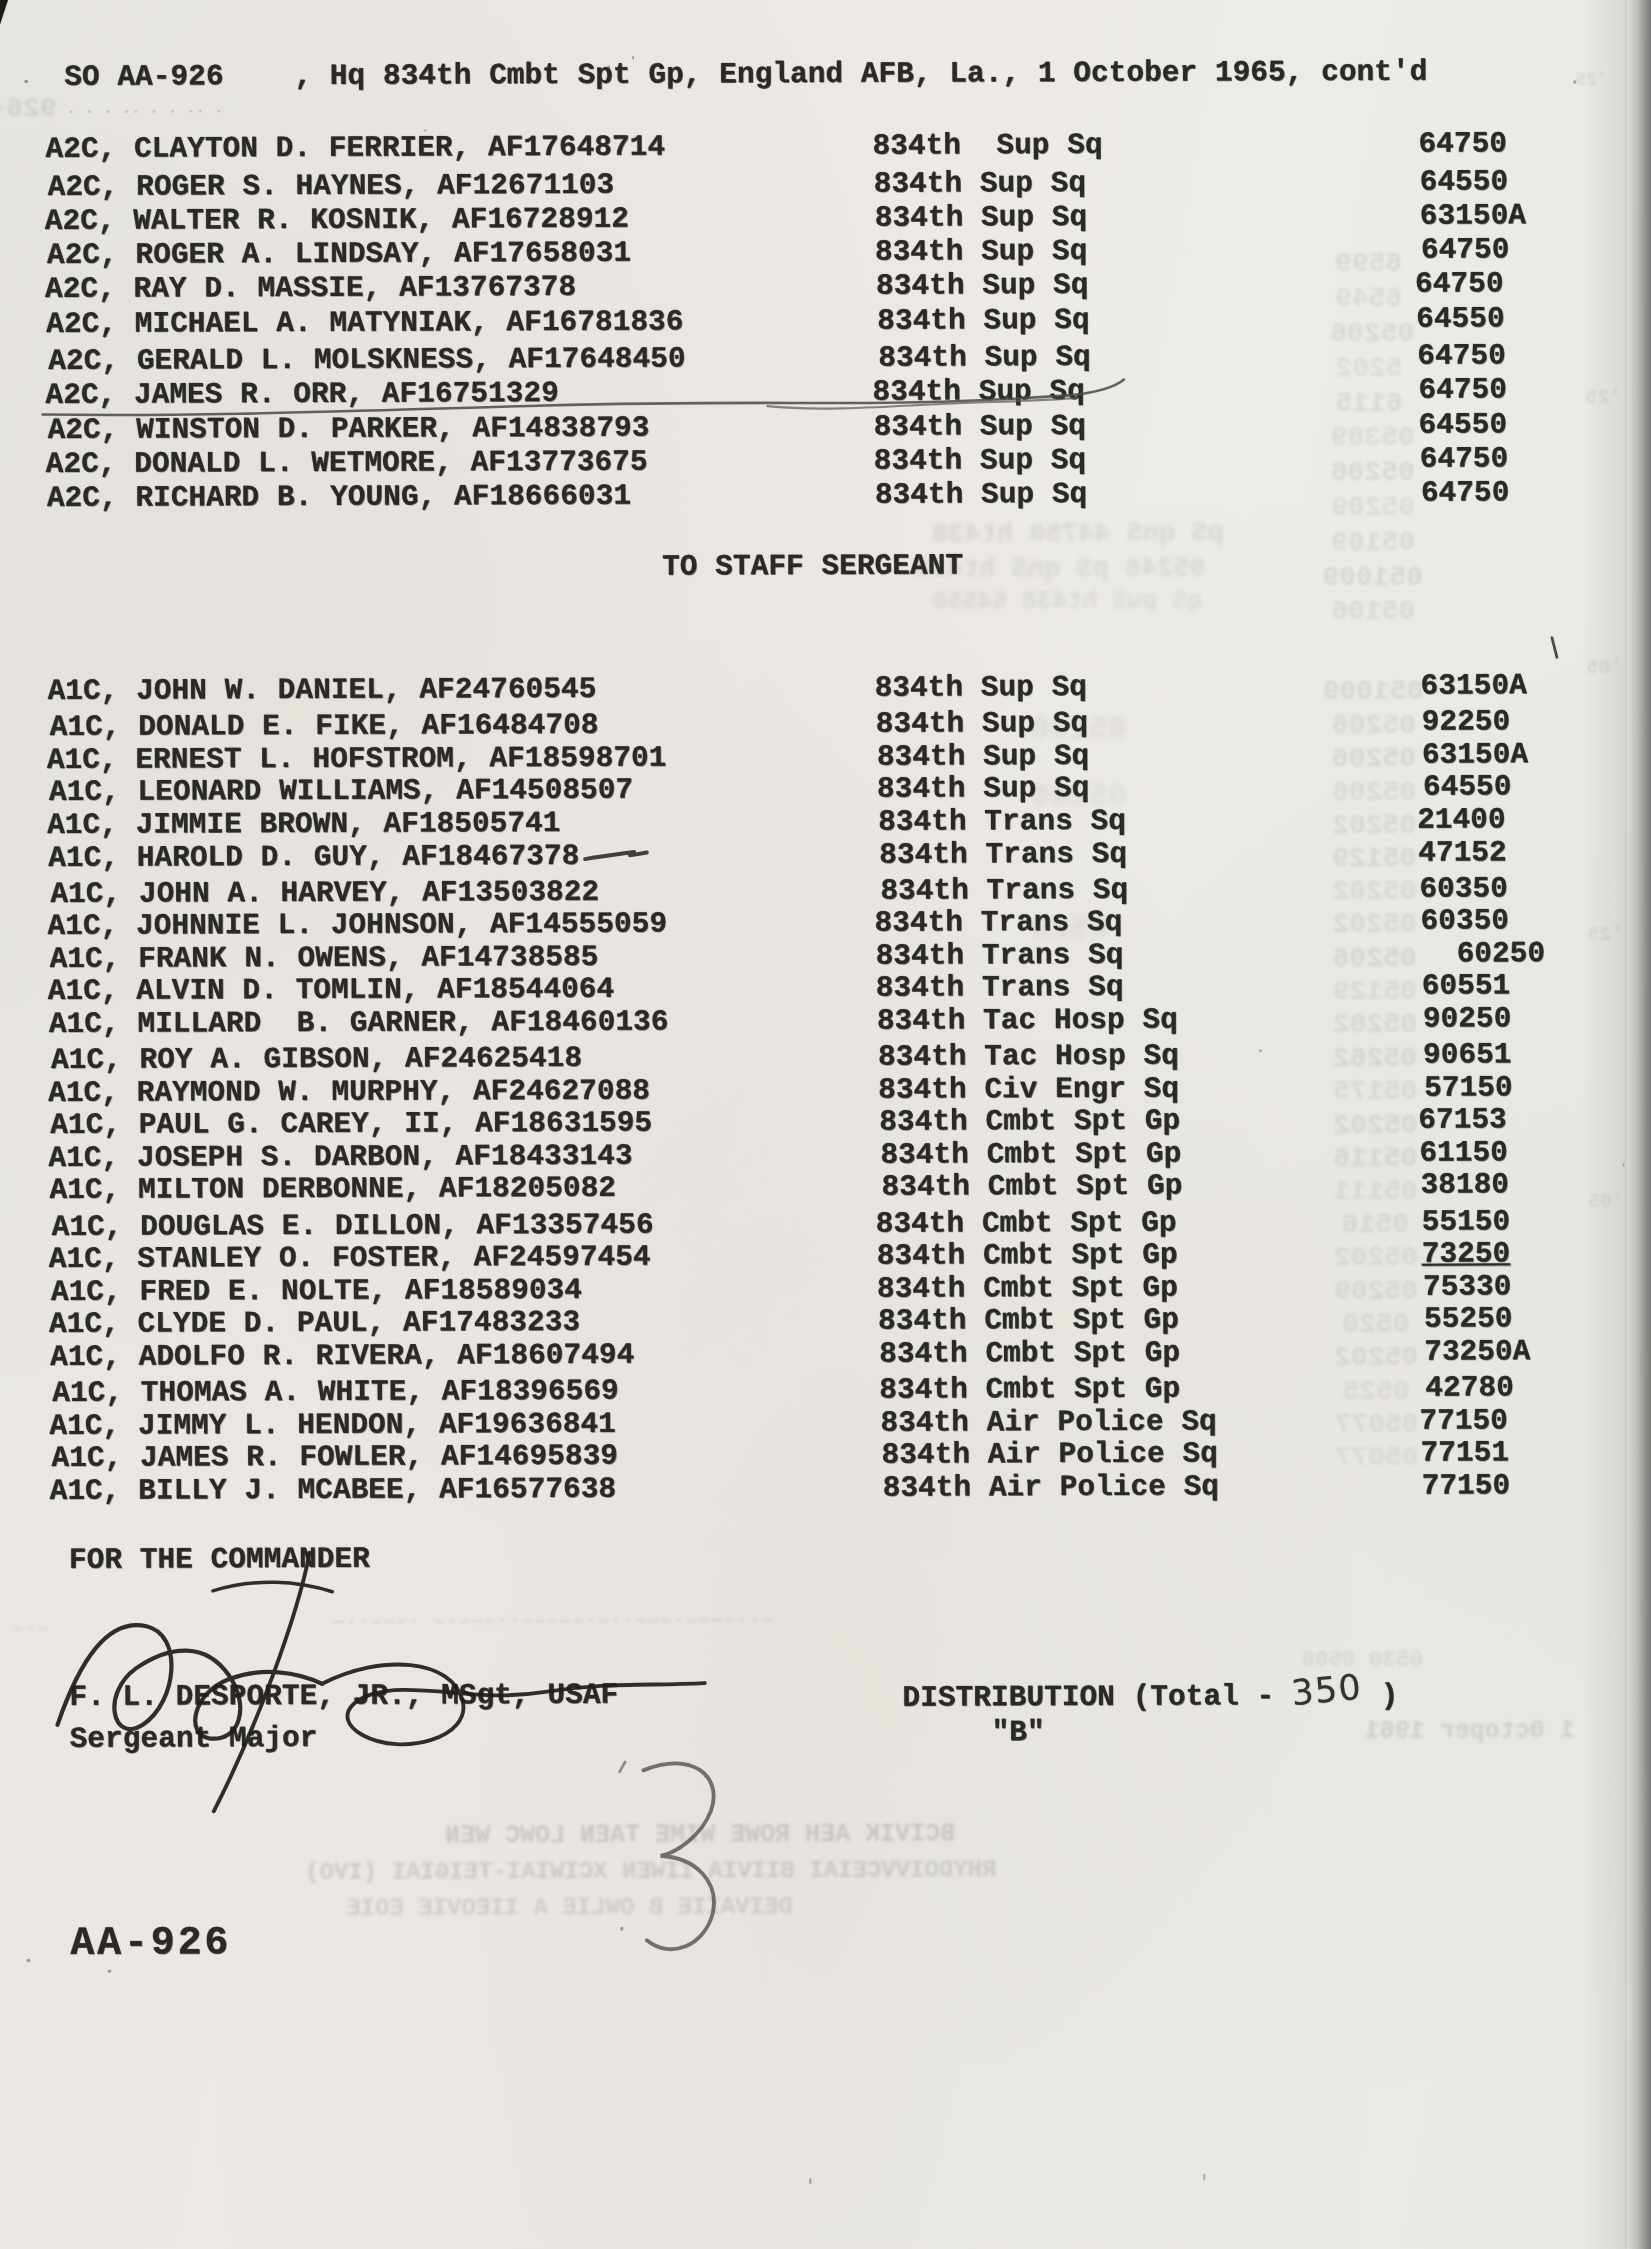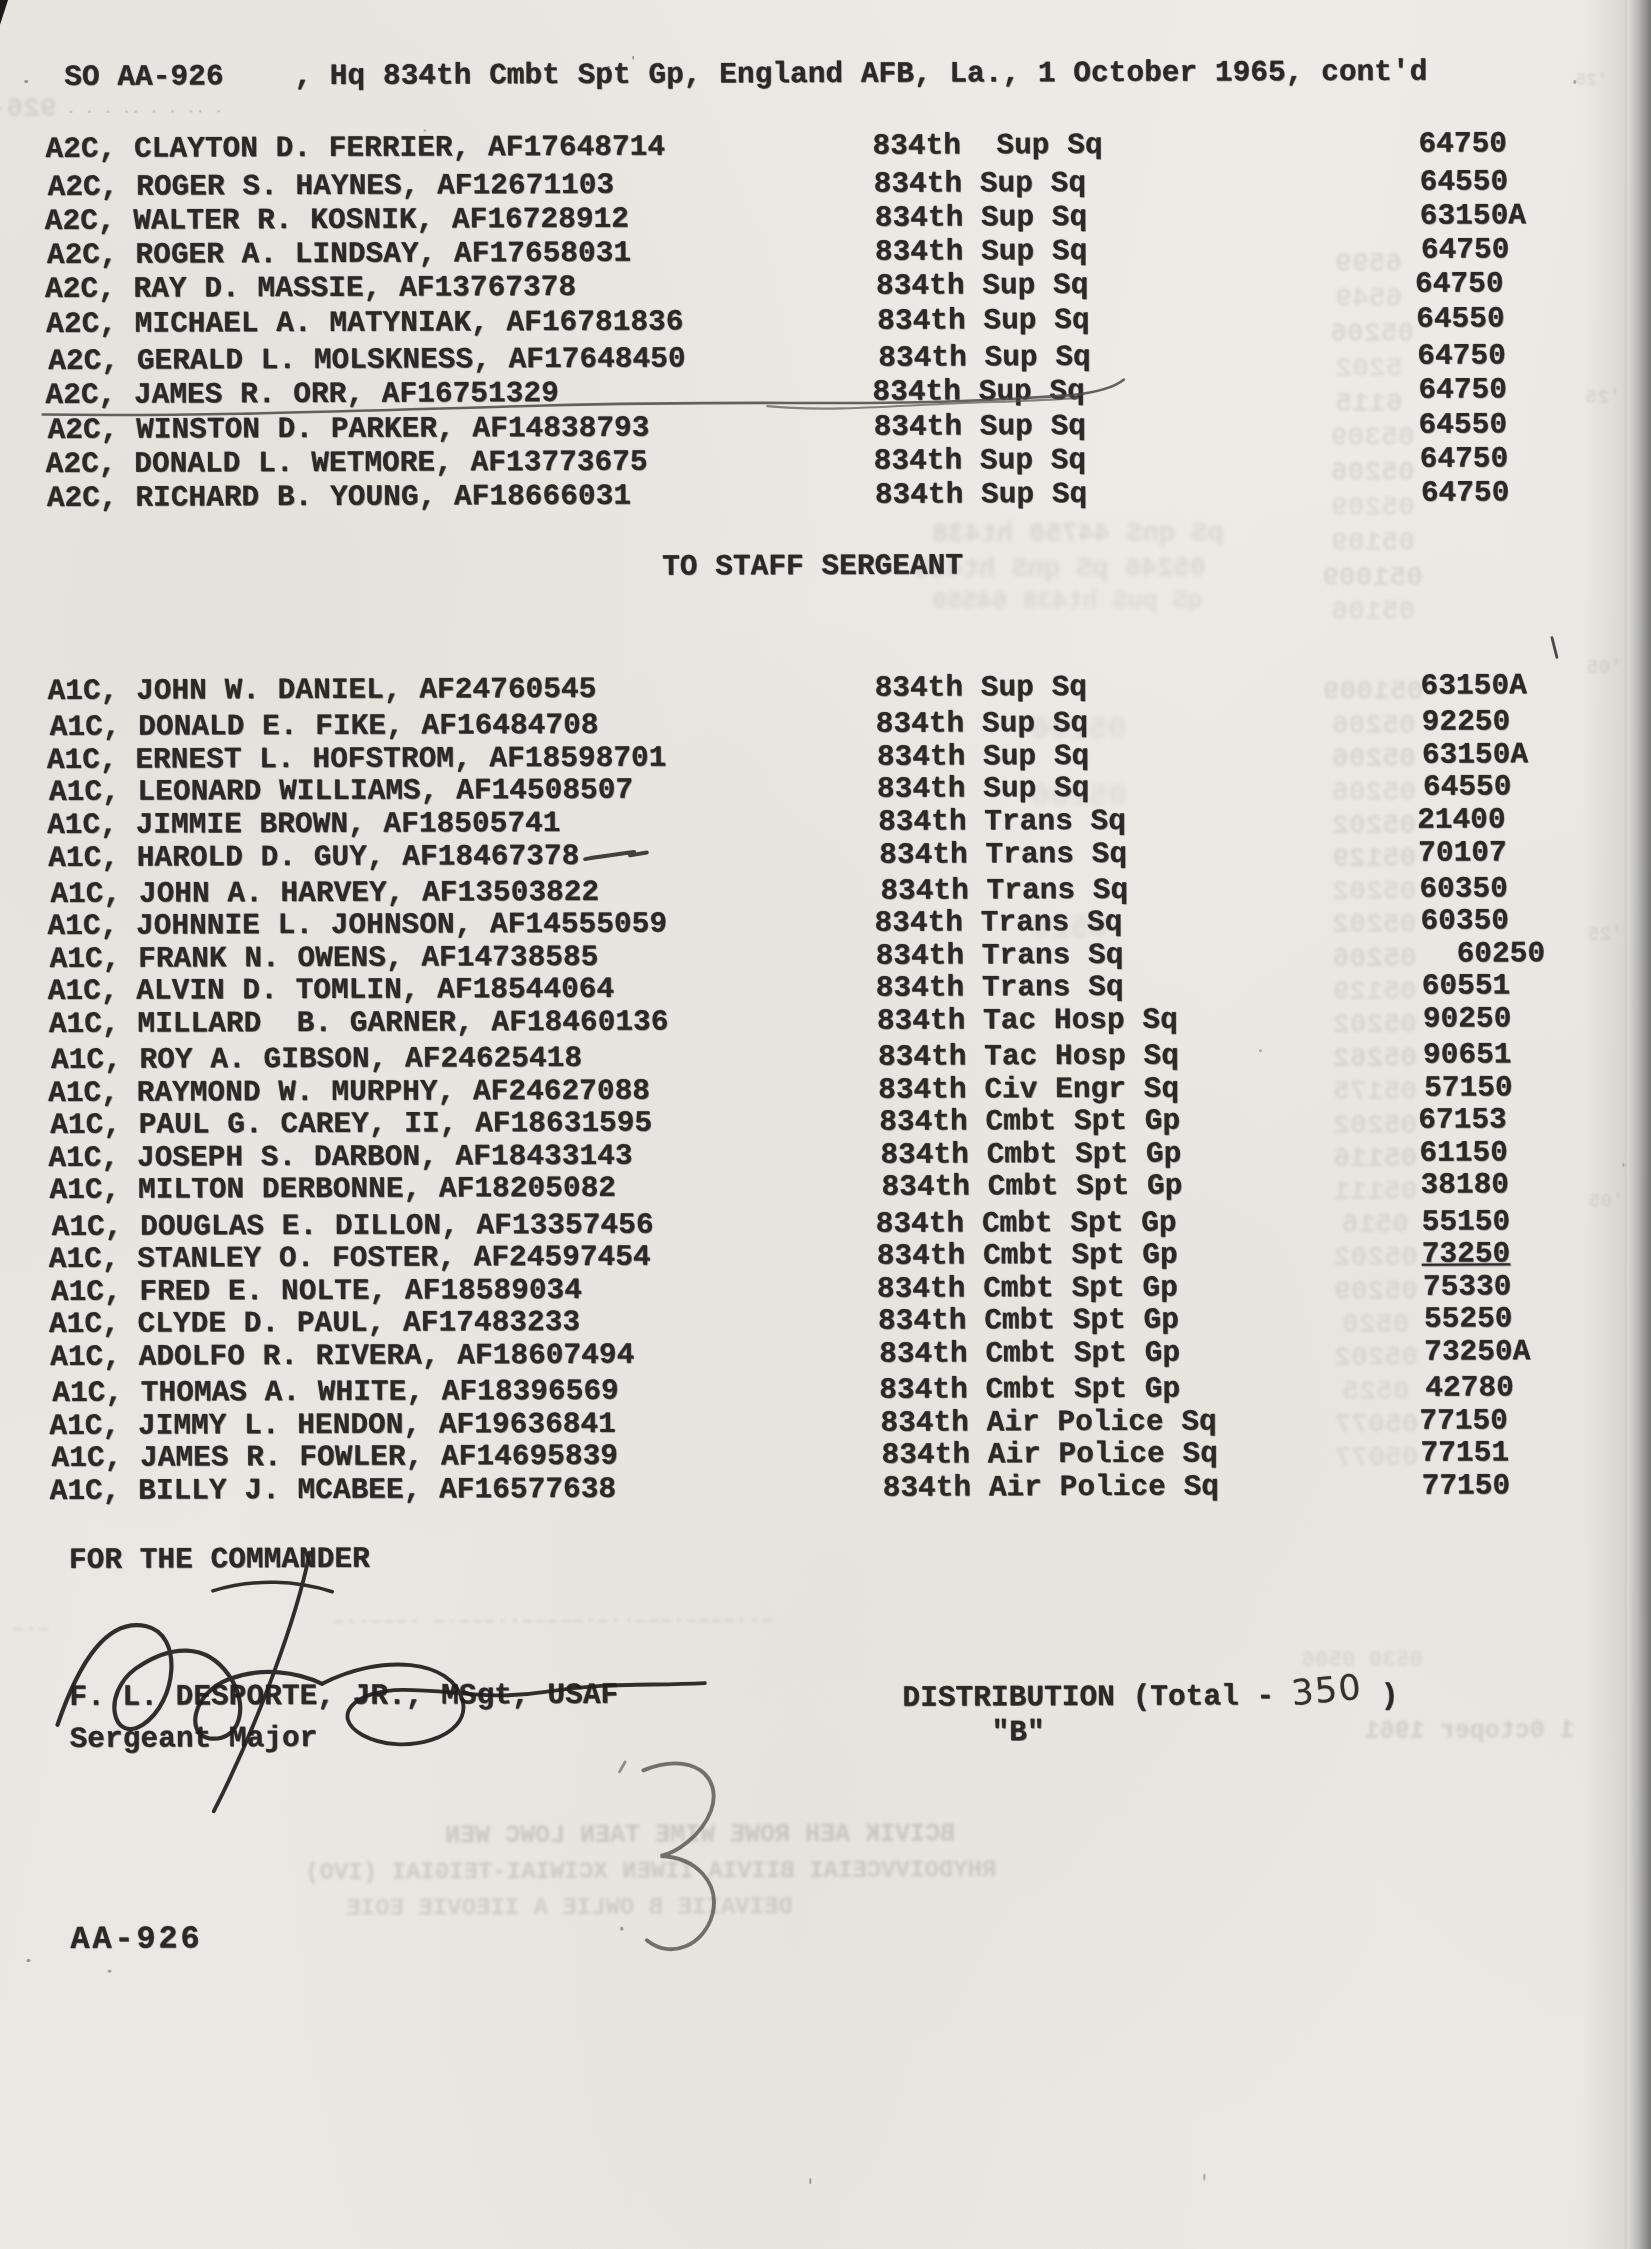--- a/index.html
+++ b/index.html
@@ -27,21 +27,21 @@
   .ghost {
     position:absolute; font-family:"Liberation Mono",monospace; font-weight:700; color:#504f4a;
     white-space:pre; transform:scaleX(-1); pointer-events:none;
   }
   .speck { position:absolute; background:#46453f; border-radius:50%; pointer-events:none; }
   .hand350 {
     display:inline-block; font-family:"DejaVu Sans",sans-serif; font-weight:400; font-size:35px;
     transform:rotate(-5deg) translateY(-2.1px); letter-spacing:1.4px; color:#33322f;
     text-shadow:0 0 1.1px rgba(40,40,38,0.5);
   }
-  .footer-id { font-size:32px; letter-spacing:2.8px; }
+  .footer-id { font-size:40px; letter-spacing:2.8px; }
   .edge-right { position:absolute; top:0; right:0; width:29.5px; height:2250px;
     background:linear-gradient(to right, rgba(128,129,126,0), rgba(120,121,118,0.4) 50%, rgba(92,93,91,0.85)); }
   .edge-right-soft { position:absolute; top:0; right:25px; width:45px; height:2250px;
     background:linear-gradient(to right, rgba(128,129,126,0), rgba(118,119,116,0.16)); }
   .corner-sliver { position:absolute; left:-2.8px; top:-5.6px; width:8.4px; height:29.5px;
     background:#1b1b19; transform:rotate(18deg); }
   svg.ink { position:absolute; left:0; top:0; pointer-events:none; }
 </style>
 </head>
 <body>
@@ -133,21 +133,21 @@
     <span style="left: 1424px;">64550</span>
   </div>
         <div class="row" style="top: 808px;">
     <span style="left: 48px;">A1C, JIMMIE BROWN, AF18505741</span>
     <span style="left: 879px;">834th Trans Sq</span>
     <span style="left: 1418px;">21400</span>
   </div>
         <div class="row" style="top: 841px;">
     <span style="left: 49px;">A1C, HAROLD D. GUY, AF18467378</span>
     <span style="left: 880px;">834th Trans Sq</span>
-    <span style="left: 1419px;">70107</span>
+    <span style="left: 1419px;">47152</span>
   </div>
         <div class="row" style="top: 877px;">
     <span style="left: 51px;">A1C, JOHN A. HARVEY, AF13503822</span>
     <span style="left: 881px;">834th Trans Sq</span>
     <span style="left: 1420px;">60350</span>
   </div>
         <div class="row" style="top: 909px;">
     <span style="left: 48px;">A1C, JOHNNIE L. JOHNSON, AF14555059</span>
     <span style="left: 875px;">834th Trans Sq</span>
     <span style="left: 1421px;">60350</span>

